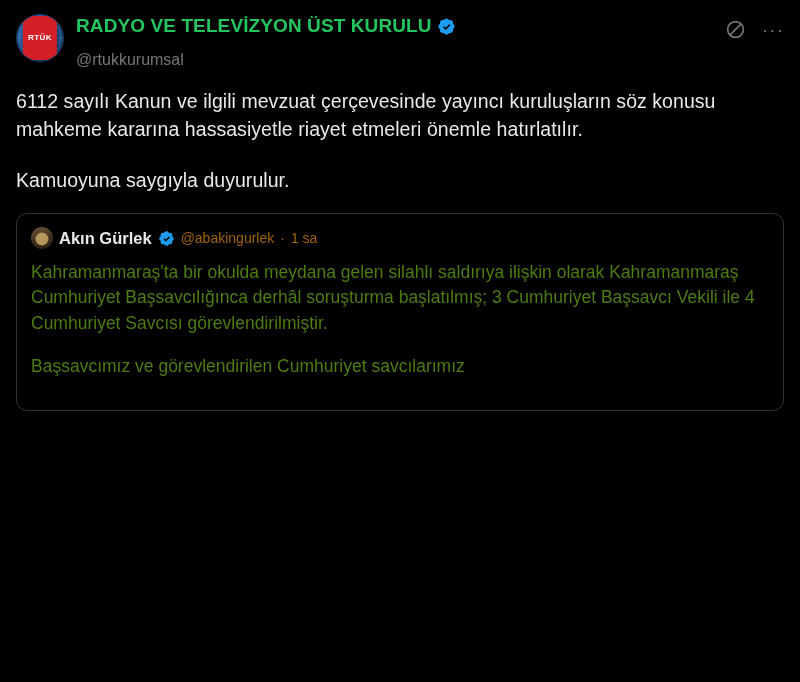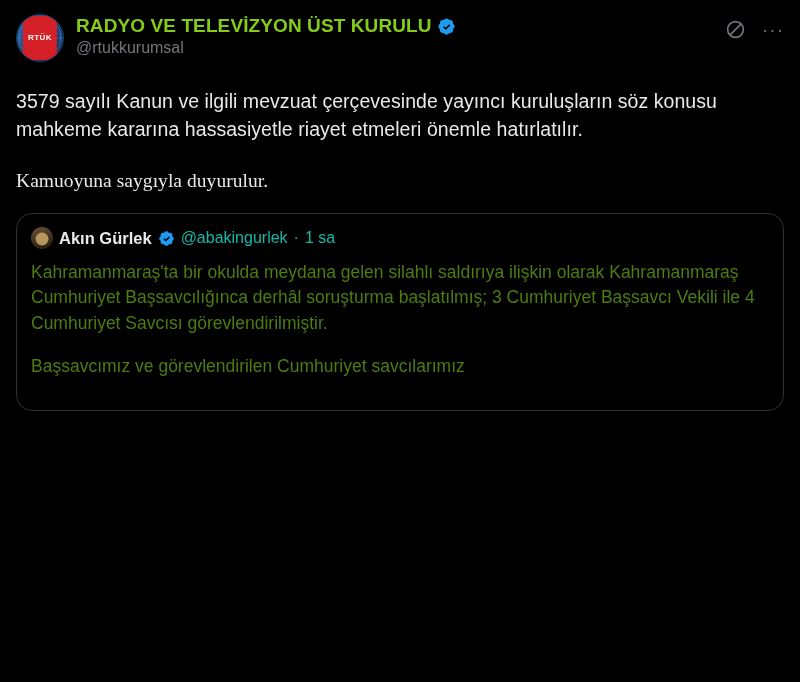--- a/index.html
+++ b/index.html
@@ -61,34 +61,34 @@
     padding-top: 1px;
   }
   .name-row {
     display: flex;
     align-items: center;
     gap: 5px;
   }
   .display-name {
     font-size: 19px;
     font-weight: bold;
-    color: #84cc16;
+    color: #22c55e;
     letter-spacing: 0.1px;
     white-space: nowrap;
   }
   .verified {
     width: 19px;
     height: 19px;
     flex: 0 0 19px;
     display: block;
   }
   .handle {
     font-size: 16px;
     color: #71767b;
-    margin-top: 2px;
+    margin-top: 14px;
   }
   .header-actions {
     display: flex;
     align-items: center;
     gap: 16px;
     padding-top: 4px;
     color: #71767b;
   }
   .icon-btn {
     width: 22px;
@@ -109,26 +109,25 @@
     font-size: 19.5px;
     line-height: 1.42;
     color: #e7e9ea;
     letter-spacing: 0.05px;
   }
   .body p {
     margin: 0 0 24px 0;
   }
   .body p:last-child {
     margin-bottom: 15px;
-    font-family: Liberation Serif, serif;
   }
   .quote {
     margin-top: 18px;
     border: 1px solid #2f3336;
-    border-radius: 16px;
+    border-radius: 11px;
     padding: 12px 14px 14px 14px;
     background: #000000;
   }
   .quote-head {
     display: flex;
     align-items: center;
     gap: 6px;
     height: 24px;
   }
   .q-avatar {
@@ -158,22 +157,22 @@
     color: #e7e9ea;
     white-space: nowrap;
   }
   .q-verified {
     width: 17px;
     height: 17px;
     flex: 0 0 17px;
     display: block;
   }
   .q-handle, .q-sep, .q-time {
-    font-size: 16px;
-    color: #14b8a6;
+    font-size: 14px;
+    color: #a16207;
     white-space: nowrap;
   }
   .q-body {
     margin-top: 10px;
     font-size: 17.5px;
     line-height: 1.45;
     color: #4d7c0f;
   }
   .q-body p {
     margin: 0 0 18px 0;
@@ -214,21 +213,21 @@
         <svg viewBox="0 0 24 24" width="21" height="21" fill="none" stroke="#71767b" stroke-width="1.9">
           <circle cx="12" cy="12" r="9"></circle>
           <line x1="5.8" y1="18.2" x2="18.2" y2="5.8"></line>
         </svg>
       </span>
       <span class="icon-btn more-dots">···</span>
     </div>
   </div>
 
   <div class="body">
-    <p>3579 sayılı Kanun ve ilgili mevzuat çerçevesinde yayıncı kuruluşların söz konusu mahkeme kararına hassasiyetle riayet etmeleri önemle hatırlatılır.</p>
+    <p>6112 sayılı Kanun ve ilgili mevzuat çerçevesinde yayıncı kuruluşların söz konusu mahkeme kararına hassasiyetle riayet etmeleri önemle hatırlatılır.</p>
     <p>Kamuoyuna saygıyla duyurulur.</p>
   </div>
 
   <div class="quote">
     <div class="quote-head">
       <div class="q-avatar"></div>
       <span class="q-name">Akın Gürlek</span>
       <svg class="q-verified" viewBox="0 0 24 24">
         <path fill="#1d9bf0" d="M22.25 12c0-1.43-.88-2.67-2.19-3.34.46-1.39.2-2.9-.81-3.91s-2.52-1.27-3.91-.81C14.67 2.63 13.43 1.75 12 1.75s-2.67.88-3.34 2.19c-1.39-.46-2.9-.2-3.91.81s-1.27 2.52-.81 3.91C2.63 9.33 1.75 10.57 1.75 12s.88 2.67 2.19 3.34c-.46 1.39-.2 2.9.81 3.91s2.52 1.27 3.91.81c.67 1.31 1.91 2.19 3.34 2.19s2.67-.88 3.34-2.19c1.39.46 2.9.2 3.91-.81s1.27-2.52.81-3.91c1.31-.67 2.19-1.91 2.19-3.34z"></path>
         <path fill="#000000" d="M10.93 16.36l-3.4-3.4 1.42-1.41 1.98 1.98 4.52-4.52 1.41 1.42-5.93 5.93z"></path>

